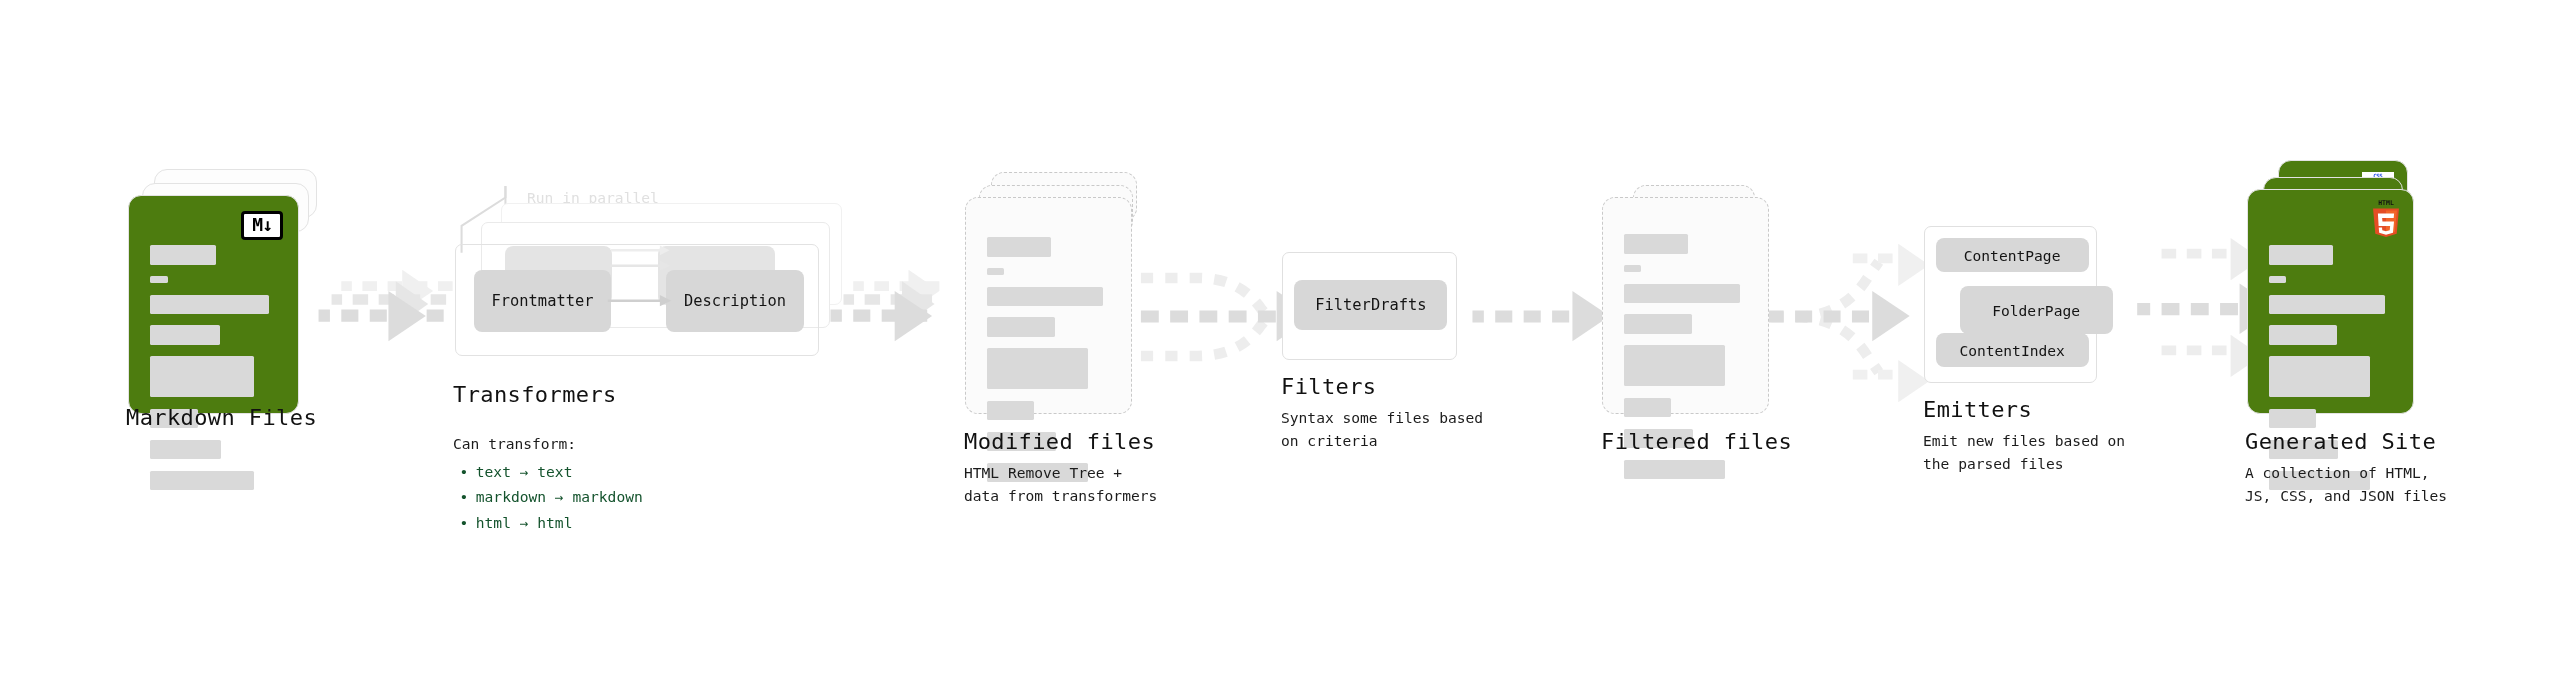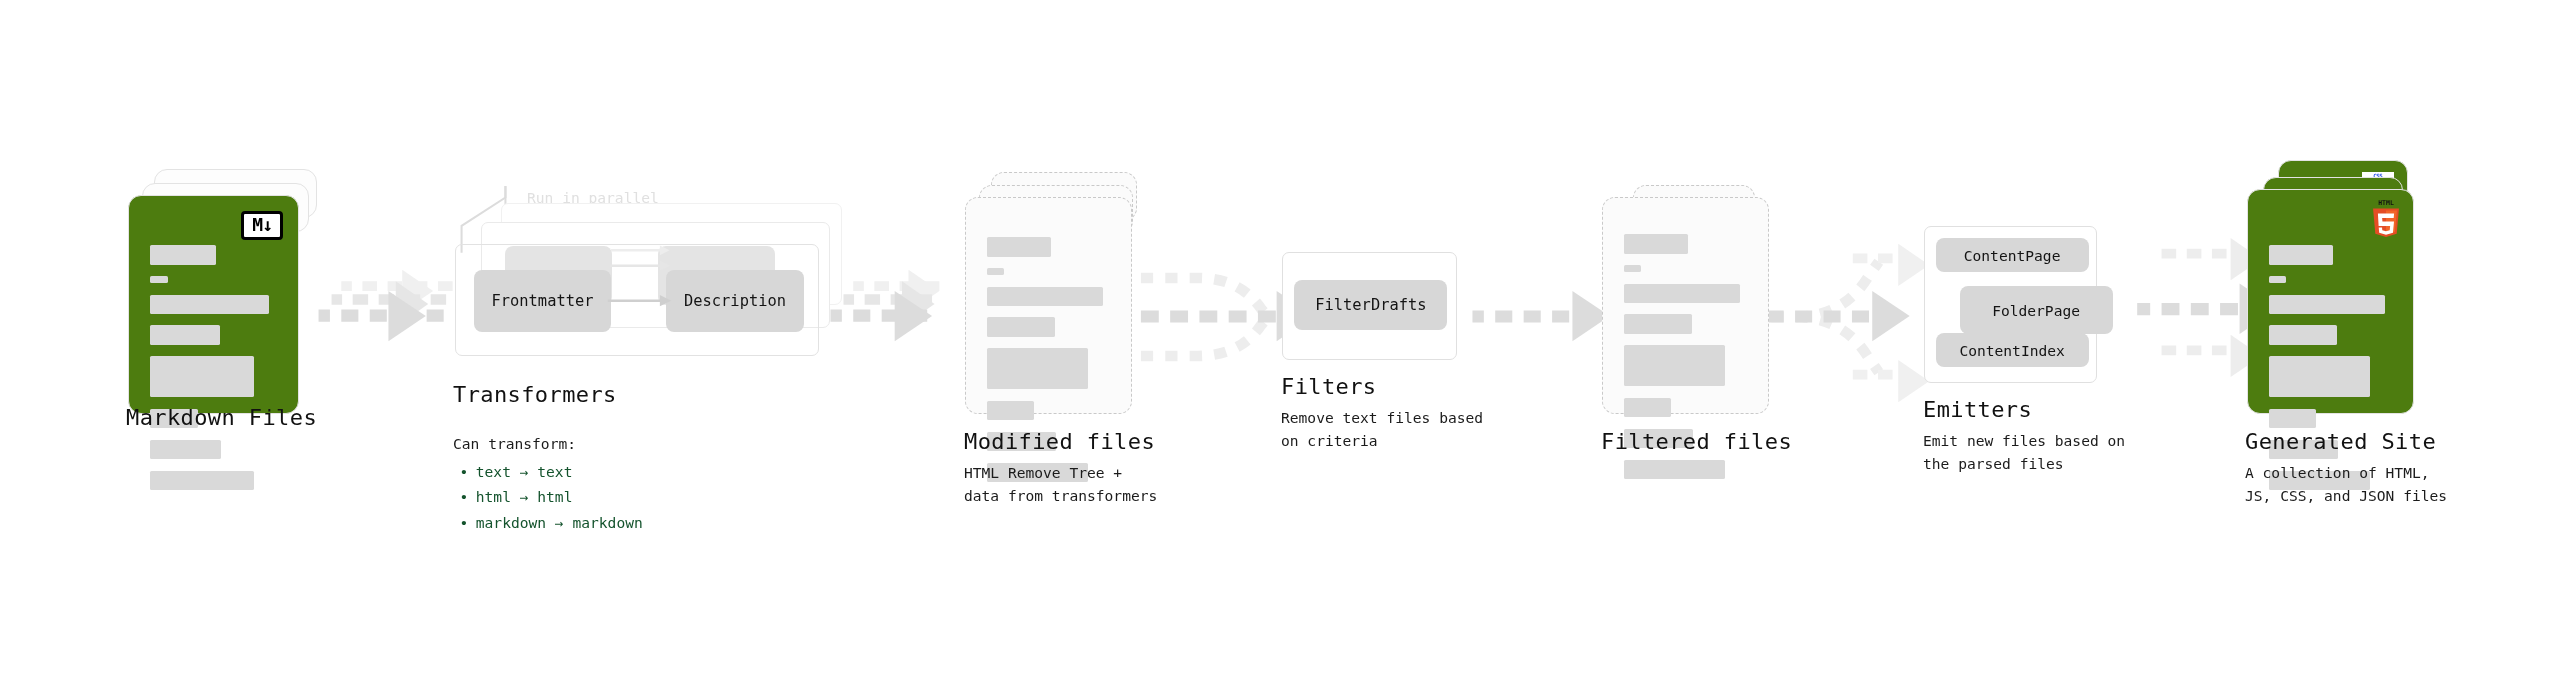--- a/index.html
+++ b/index.html
@@ -310,22 +310,22 @@
         <path d="M748,370 h68"></path>
           <path d="M812,363 l14,7 l-14,7" fill="#cfcfcf" stroke="none"></path>
       </g>
     </svg>
 
     <div class="caption" style="left:453px; top:382px; width:276px;">
       <div class="title">Transformers</div>
       <div class="sub">Can transform:</div>
       <ul class="bullets">
         <li>text → text</li>
+        <li>markdown → markdown</li>
         <li>html → html</li>
-        <li>markdown → markdown</li>
       </ul>
     </div>
   </div>
 
   <div>
     <div class="doc dashed" style="left:991px; top:172px; width:146px; height:49px;"></div>
     <div class="doc dashed" style="left:979px; top:185px; width:154px; height:49px;"></div>
     <div class="doc dashed" style="left:965px; top:197px; width:167px; height:217px;">
       <div class="lines" style="top:39px;">
         <div class="bar" style="width:52%;"></div>
@@ -344,21 +344,21 @@
 data from transformers</div>
     </div>
   </div>
 
   <div>
     <div class="pbox" style="left:1282px; top:252px; width:175px; height:108px;">
       <div class="chip" style="position:absolute;left:11.4px;top:27px;width:153px;height:50px;font-size:15.4px;">FilterDrafts</div>
     </div>
     <div class="caption" style="left:1281px; top:374px; width:260px;">
       <div class="title">Filters</div>
-      <div class="sub sub-tight">Remove text files based
+      <div class="sub sub-tight">Syntax some files based
 on criteria</div>
     </div>
   </div>
 
   <div>
     <div class="doc dashed" style="left:1633px; top:185px; width:122px; height:45px;"></div>
     <div class="doc dashed" style="left:1602px; top:197px; width:167px; height:217px;">
       <div class="lines" style="top:36px;">
         <div class="bar" style="width:52%;"></div>
         <div class="bar" style="width:14%;height:7.3px;"></div>

